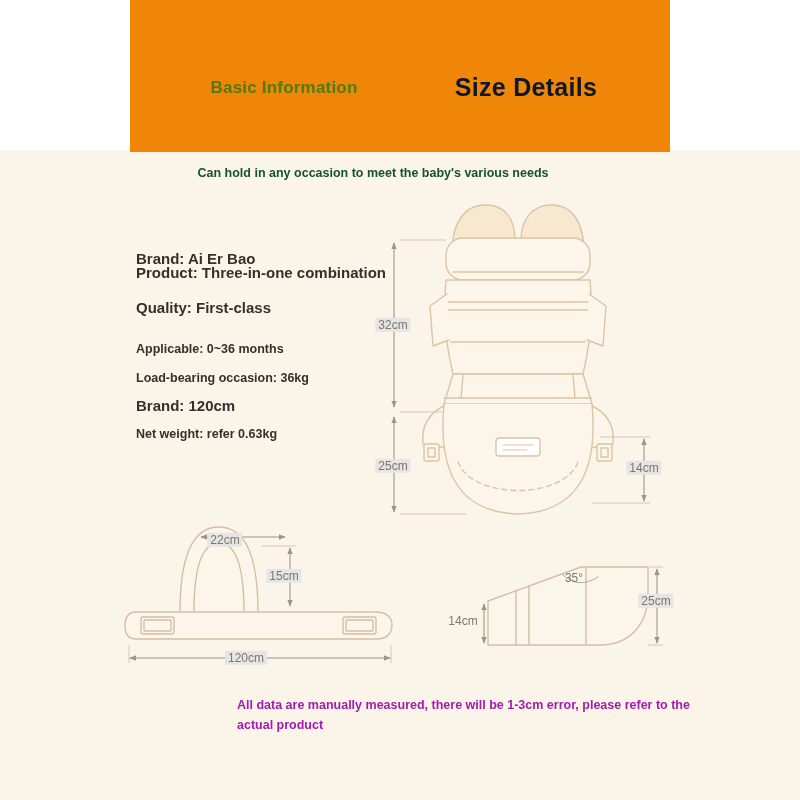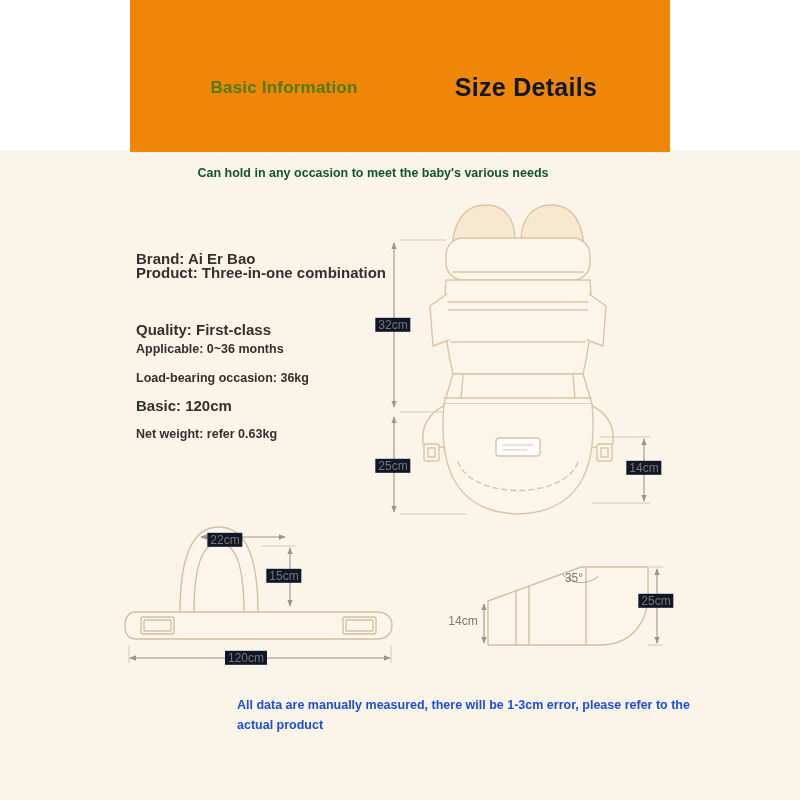--- a/index.html
+++ b/index.html
@@ -8,24 +8,24 @@
   .page { position:relative; width:800px; height:800px; background:#ffffff; overflow:hidden; }
   .cream-panel { position:absolute; left:0; top:150px; width:800px; height:650px; background:#fbf5e9; }
   .header-band { position:absolute; left:130px; top:0; width:540px; height:152px; background:#ef8607; }
   .label { position:absolute; transform:translate(-50%,-50%); white-space:nowrap; }
   .hdr-basic { font-size:17px; font-weight:bold; color:#4d7c0f; letter-spacing:0.2px; }
   .hdr-size  { font-size:25px; font-weight:bold; color:#0f172a; letter-spacing:0.3px;margin-left:36px; }
   .tagline   { font-size:12.5px; font-weight:bold; color:#14532d; }
   .spec { position:absolute; left:136px; color:#33312e; font-weight:bold; white-space:nowrap; line-height:1; }
   .spec-lg { font-size:15px; }
   .spec-sm { font-size:12.5px;text-align:right; }
-  .dim { font-size:12px; color:#7d776c; background:#0f172a; padding:0 3px; line-height:1.2; }
+  .dim { font-size:12px; color:#7d776c; background:#e5e5e5; padding:0 3px; line-height:1.2; }
   .dim-nobg { background:transparent; }
   .footer-note { position:absolute; left:237px; top:695px; width:466px; font-size:12.5px;
-                 font-weight:bold; color:#1d4ed8; line-height:1.6; }
+                 font-weight:bold; color:#a21caf; line-height:1.6; }
   svg.art { position:absolute; left:0; top:0; }
 </style>
 </head>
 <body>
 
 <div class="page">
 
   <div class="cream-panel"></div>
   <div class="header-band"></div>
 
@@ -107,24 +107,24 @@
     </g>
   </svg>
 
   <div class="label hdr-basic" style="left:284px; top:88px;">Basic Information</div>
   <div class="label hdr-size" style="left:490px; top:87px;">Size Details</div>
 
   <div class="label tagline" style="left:373px; top:173px;">Can hold in any occasion to meet the baby's various needs</div>
 
   <div class="spec spec-lg" style="top:251px;">Brand: Ai Er Bao</div>
   <div class="spec spec-lg" style="top:265px;">Product: Three-in-one combination</div>
-  <div class="spec spec-lg" style="top:322px;">Quality: First-class</div>
+  <div class="spec spec-lg" style="top:300px;">Quality: First-class</div>
   <div class="spec spec-sm" style="top:343px;">Applicable: 0~36 months</div>
   <div class="spec spec-sm" style="top:372px;">Load-bearing occasion: 36kg</div>
-  <div class="spec spec-lg" style="top:398px;">Basic: 120cm</div>
+  <div class="spec spec-lg" style="top:398px;">Brand: 120cm</div>
   <div class="spec spec-sm" style="top:428px;">Net weight: refer 0.63kg</div>
 
   <div class="label dim" style="left:393px; top:325px;">32cm</div>
   <div class="label dim" style="left:393px; top:466px;">25cm</div>
   <div class="label dim" style="left:644px; top:468px;">14cm</div>
   <div class="label dim" style="left:225px; top:540px;">22cm</div>
   <div class="label dim" style="left:284px; top:576px;">15cm</div>
   <div class="label dim" style="left:246px; top:658px;">120cm</div>
   <div class="label dim dim-nobg" style="left:574px; top:578px;">35°</div>
   <div class="label dim" style="left:656px; top:601px;">25cm</div>

